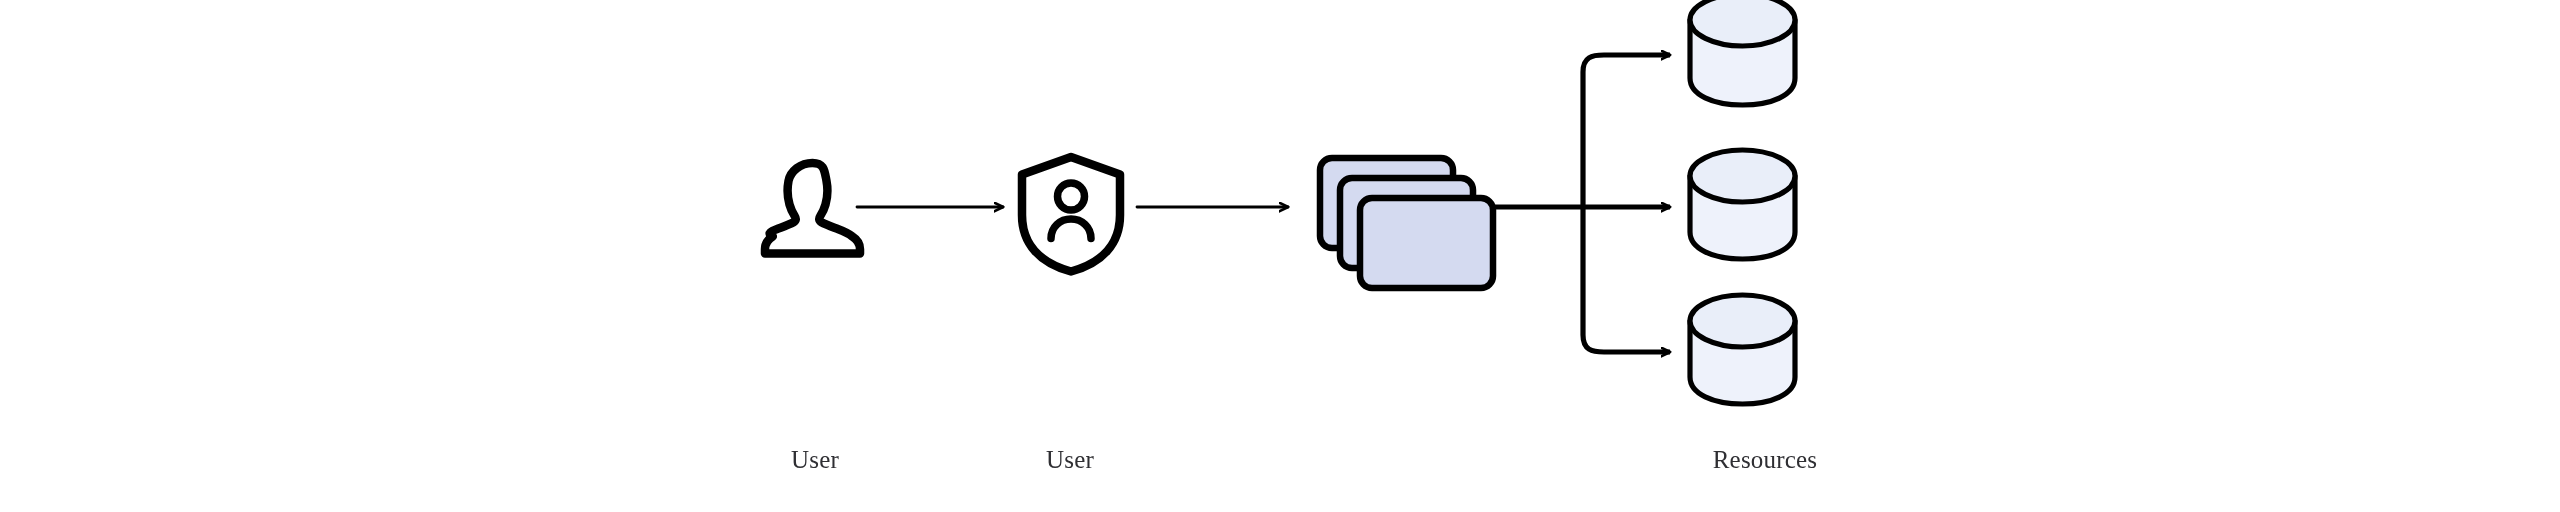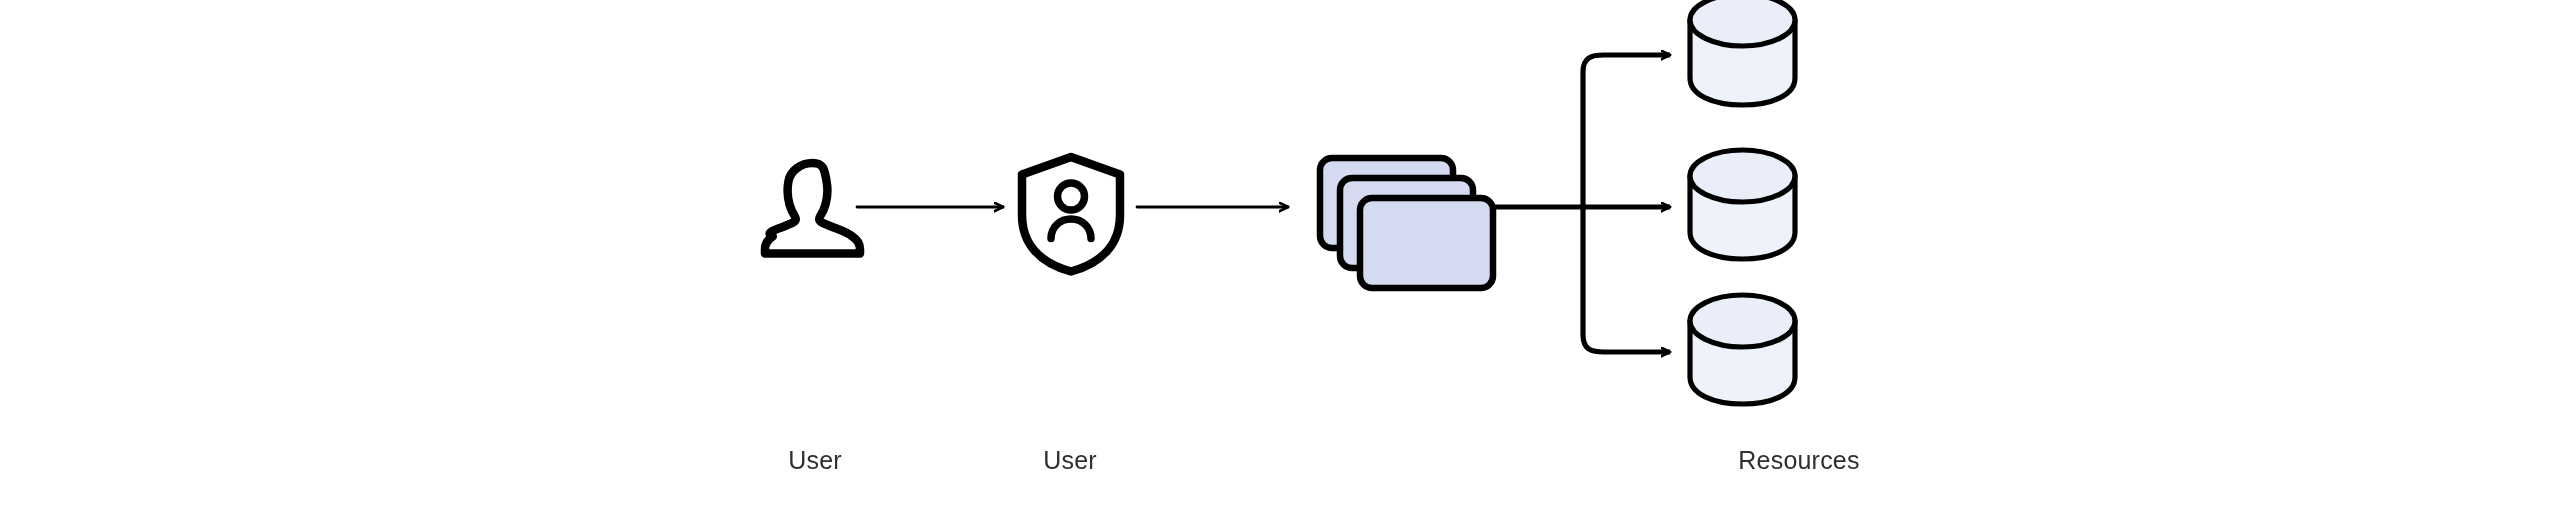--- a/index.html
+++ b/index.html
@@ -24,32 +24,32 @@
     top: 0;
     left: 0;
     width: 2560px;
     height: 512px;
     display: block;
   }
   .node-label {
     position: absolute;
     text-align: center;
     color: #2f2f33;
-    font-family: Liberation Sans, sans-serif;
+    font-family: Liberation Serif, serif;
     font-size: 25px;
     font-weight: 400;
     line-height: 40px;
     letter-spacing: 0.2px;
     white-space: pre;
     user-select: none;
   }
   #label-user      { left: 640px;  top: 440px; width: 350px; }
   #label-role      { left: 895px;  top: 440px; width: 350px; }
   #label-privilege { left: 1250px; top: 440px; width: 350px; }
-  #label-resources { left: 1624px; top: 440px; width: 350px; }
+  #label-resources { left: 1590px; top: 440px; width: 350px; }
 </style>
 </head>
 <body>
 
 <div id="canvas">
 
   <svg id="diagram-svg" viewBox="0 0 2560 512">
 
     <defs>
       <marker id="arrowhead" markerWidth="11" markerHeight="11" refX="9.4" refY="5" orient="auto" markerUnits="userSpaceOnUse">

